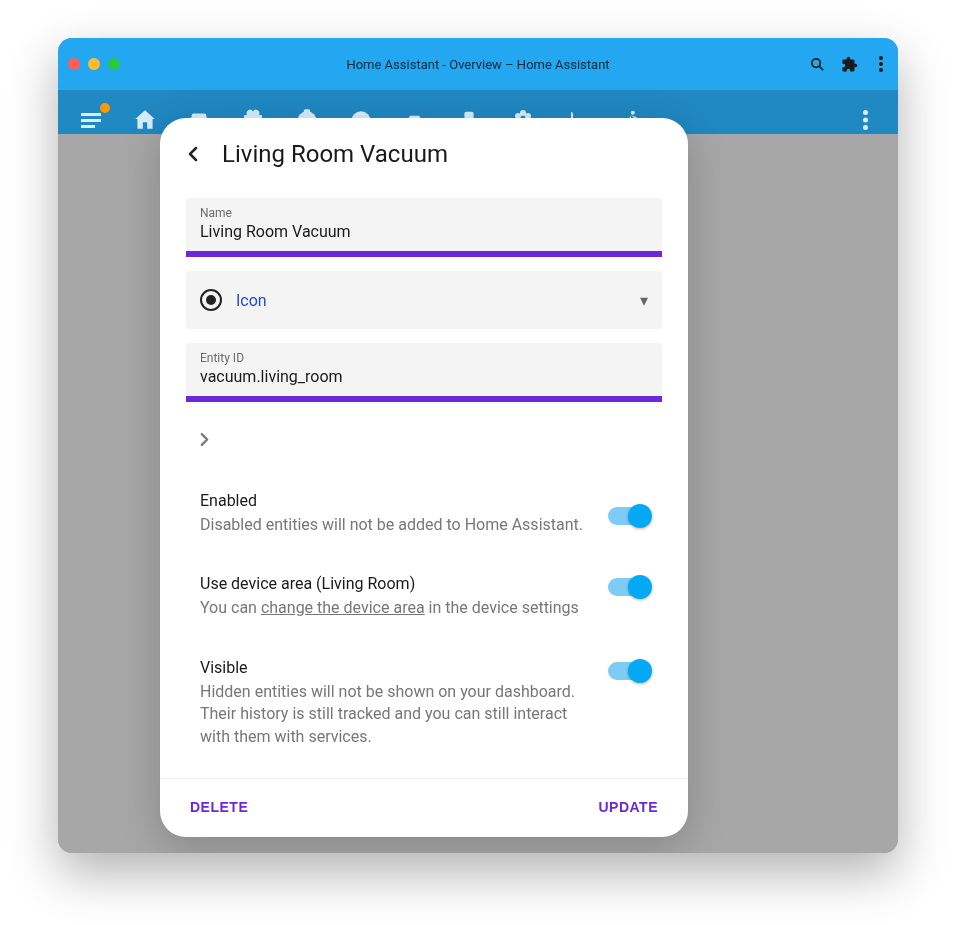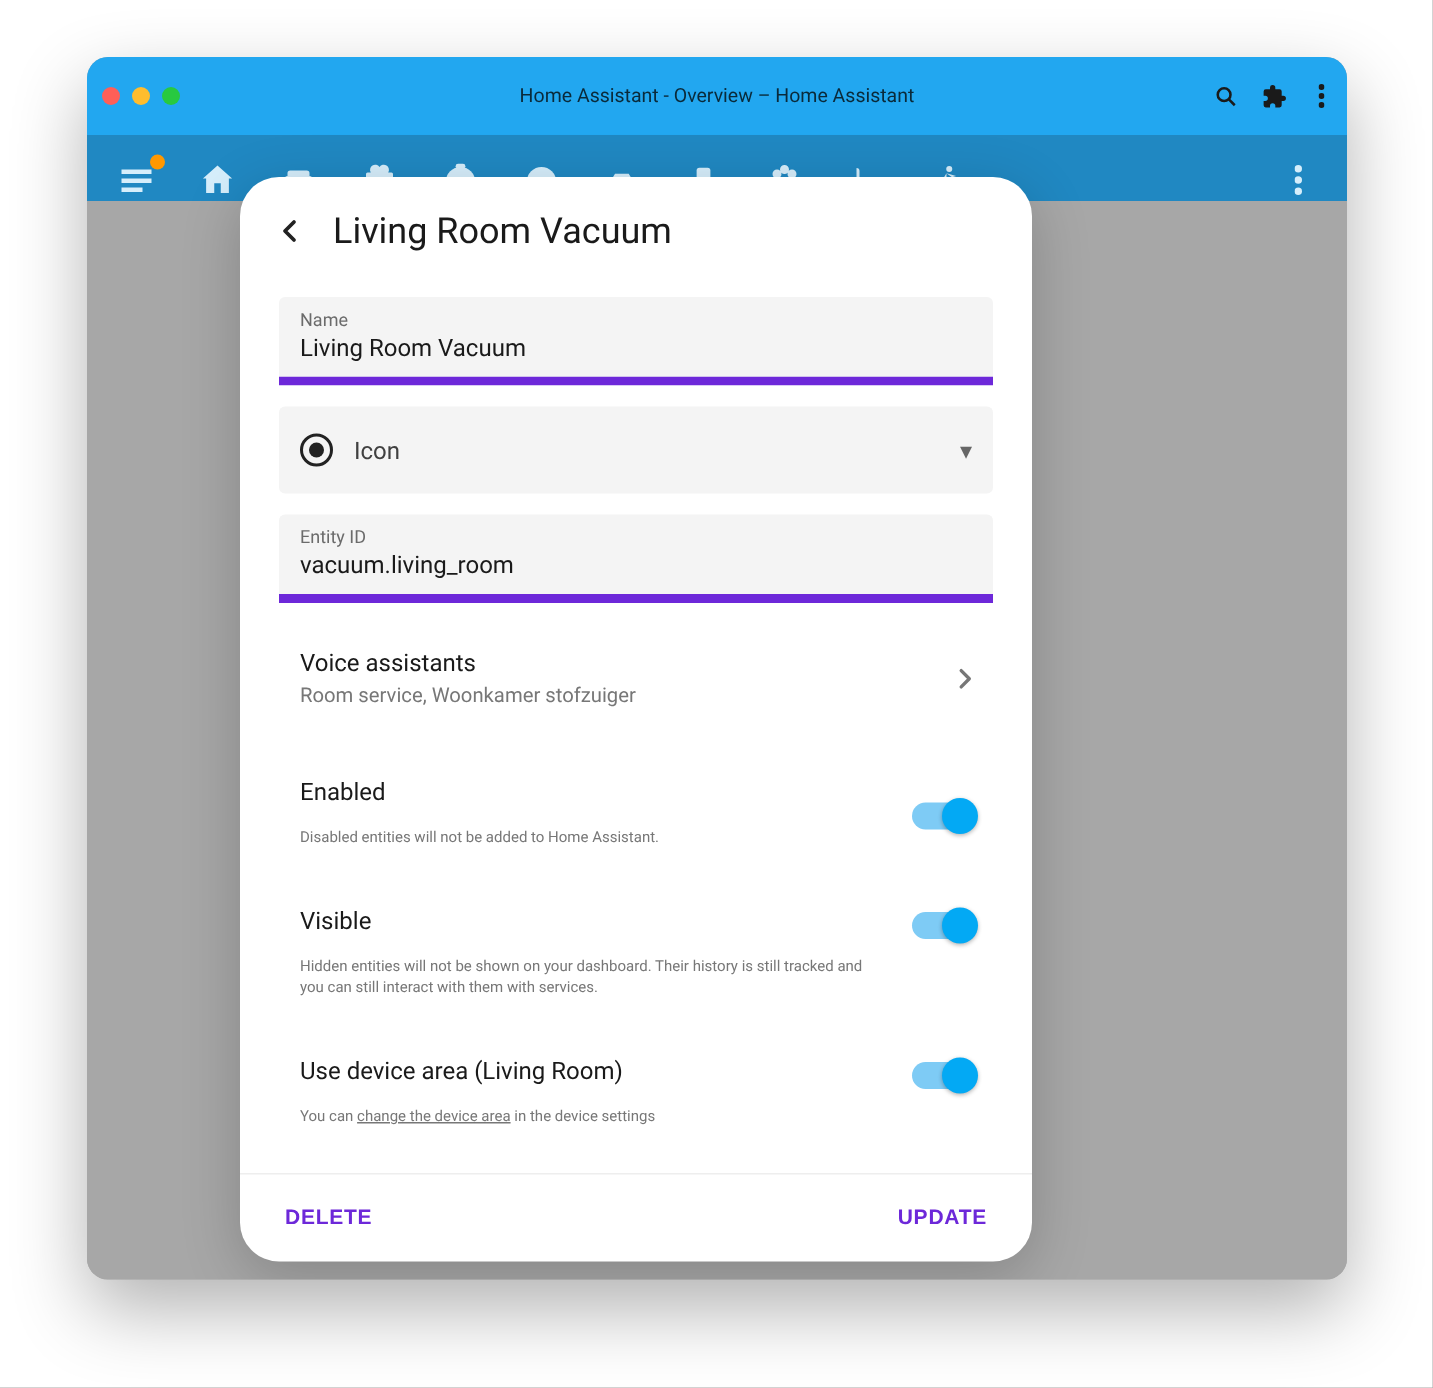--- a/index.html
+++ b/index.html
@@ -78,39 +78,39 @@
   .icon-row {
     background:#f4f4f4; border-radius:4px;
     margin-top:14px;
     padding: 18px 14px;
     display:flex; align-items:center; gap:14px;
   }
   .icon-row .circ{
     width:22px;height:22px;border:2px solid #222;border-radius:50%;display:flex;align-items:center;justify-content:center;
   }
   .icon-row .circ .dot{width:10px;height:10px;background:#222;border-radius:50%;}
-  .icon-row .lbl{font-size:16px;color:#404040;}
+  .icon-row .lbl{font-size:16px;color:#1d4ed8;}
   .icon-row .arrow{margin-left:auto;color:#666;}
 
   .linkrow {
     padding: 20px 14px 8px;
     display:flex; align-items:center;
   }
   .linkrow .texts{flex:1;}
   .linkrow .t1{font-size:16px;color:#1a1a1a;}
   .linkrow .t2{font-size:13.5px;color:#777;margin-top:4px; line-height:1.4;}
   .linkrow .chev{color:#777;font-size:18px;}
 
   .toggle-row {
     padding: 18px 14px 4px;
     display:flex; align-items:flex-start;
   }
   .toggle-row .texts{flex:1; padding-right:20px;}
   .toggle-row .t1{font-size:16px;color:#1a1a1a;}
-  .toggle-row .t2{font-size:10px;color:#777;margin-top:15px; line-height:1.4;}
+  .toggle-row .t2{font-size:16px;color:#777;margin-top:4px; line-height:1.4;}
   .toggle-row .t2 .ul{text-decoration:underline;}
 
   .switch{ position:relative; width:40px; height:18px; background:#7ecbf5; border-radius:10px; margin-top:4px;}
   .switch .knob{position:absolute; right:-4px; top:-3px; width:24px;height:24px;background:#03a9f4;border-radius:50%; box-shadow:0 1px 3px rgba(0,0,0,0.3);}
 
   .dialog-footer{
     display:flex; justify-content:space-between;
     padding: 20px 30px 22px;
     border-top:1px solid #eee;
     margin-top:16px;
@@ -258,63 +258,59 @@
         <span class="lbl">Icon</span>
         <span class="arrow">▾</span>
       </div>
 
       <div class="field">
         <div class="field-label">Entity ID</div>
         <input class="field-value" value="vacuum.living_room" style="">
       </div>
 
       <div class="linkrow" style="margin-top:10px;">
-        <div class="texts">
-          <div class="t1">Voice assistants</div>
-          <div class="t2">Room service, Woonkamer stofzuiger</div>
-        </div>
         <span class="chev">
           <svg width="9" height="15" viewBox="0 0 10 16" fill="none" stroke="#777" stroke-width="2.5" stroke-linecap="round" stroke-linejoin="round">
               <polyline points="2,2 8,8 2,14"></polyline>
             </svg>
         </span>
       </div>
 
       <div class="toggle-row" style="margin-top:18px;align-items:center;">
         <div class="texts">
           <div class="t1">Enabled</div>
           <div class="t2">Disabled entities will not be added to Home Assistant.</div>
-        </div>
-        <div class="switch">
-            <div class="knob"></div>
-          </div>
-      </div>
-
-      <div class="toggle-row" style="margin-top:16px;">
-        <div class="texts">
-          <div class="t1">Visible</div>
-          <div class="t2">Hidden entities will not be shown on your dashboard. Their history is still tracked and you can still interact with them with services.</div>
         </div>
         <div class="switch">
             <div class="knob"></div>
           </div>
       </div>
 
       <div class="toggle-row" style="margin-top:16px;">
         <div class="texts">
           <div class="t1">Use device area (Living Room)</div>
           <div class="t2">
             <span>You can </span><span class="ul">change the device area</span><span> in the device settings</span>
           </div>
         </div>
         <div class="switch">
             <div class="knob"></div>
           </div>
       </div>
 
+      <div class="toggle-row" style="margin-top:16px;">
+        <div class="texts">
+          <div class="t1">Visible</div>
+          <div class="t2">Hidden entities will not be shown on your dashboard. Their history is still tracked and you can still interact with them with services.</div>
+        </div>
+        <div class="switch">
+            <div class="knob"></div>
+          </div>
+      </div>
+
     </div>
 
     <div class="dialog-footer">
       <button class="btn-flat btn-delete">DELETE</button>
       <button class="btn-flat btn-update">UPDATE</button>
     </div>
   </div>
 </div>
 
 </body></html>

